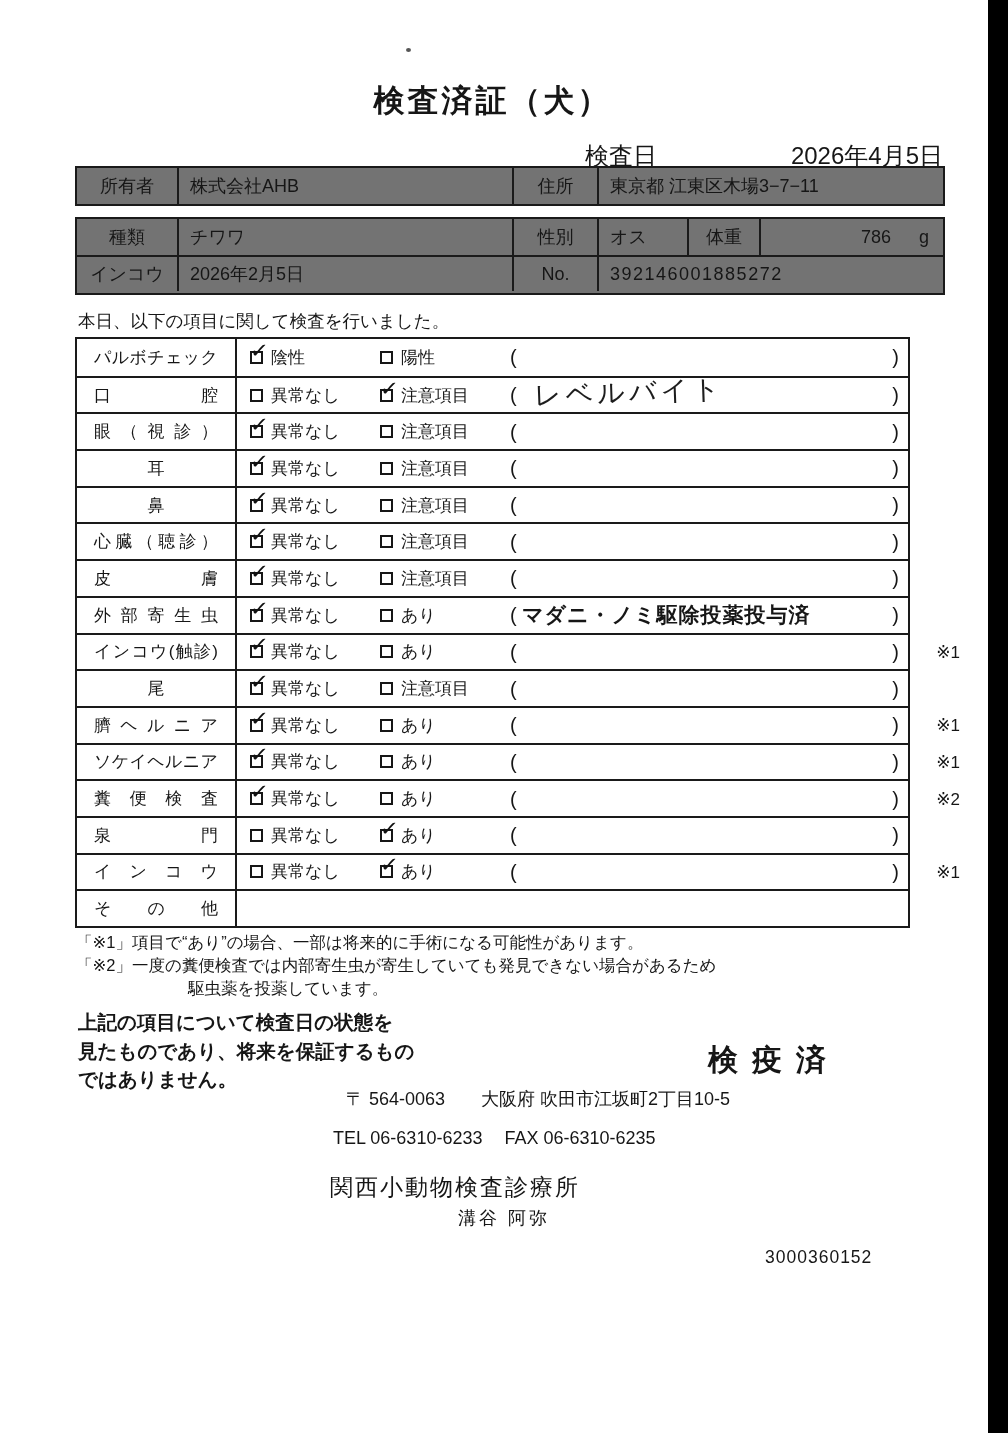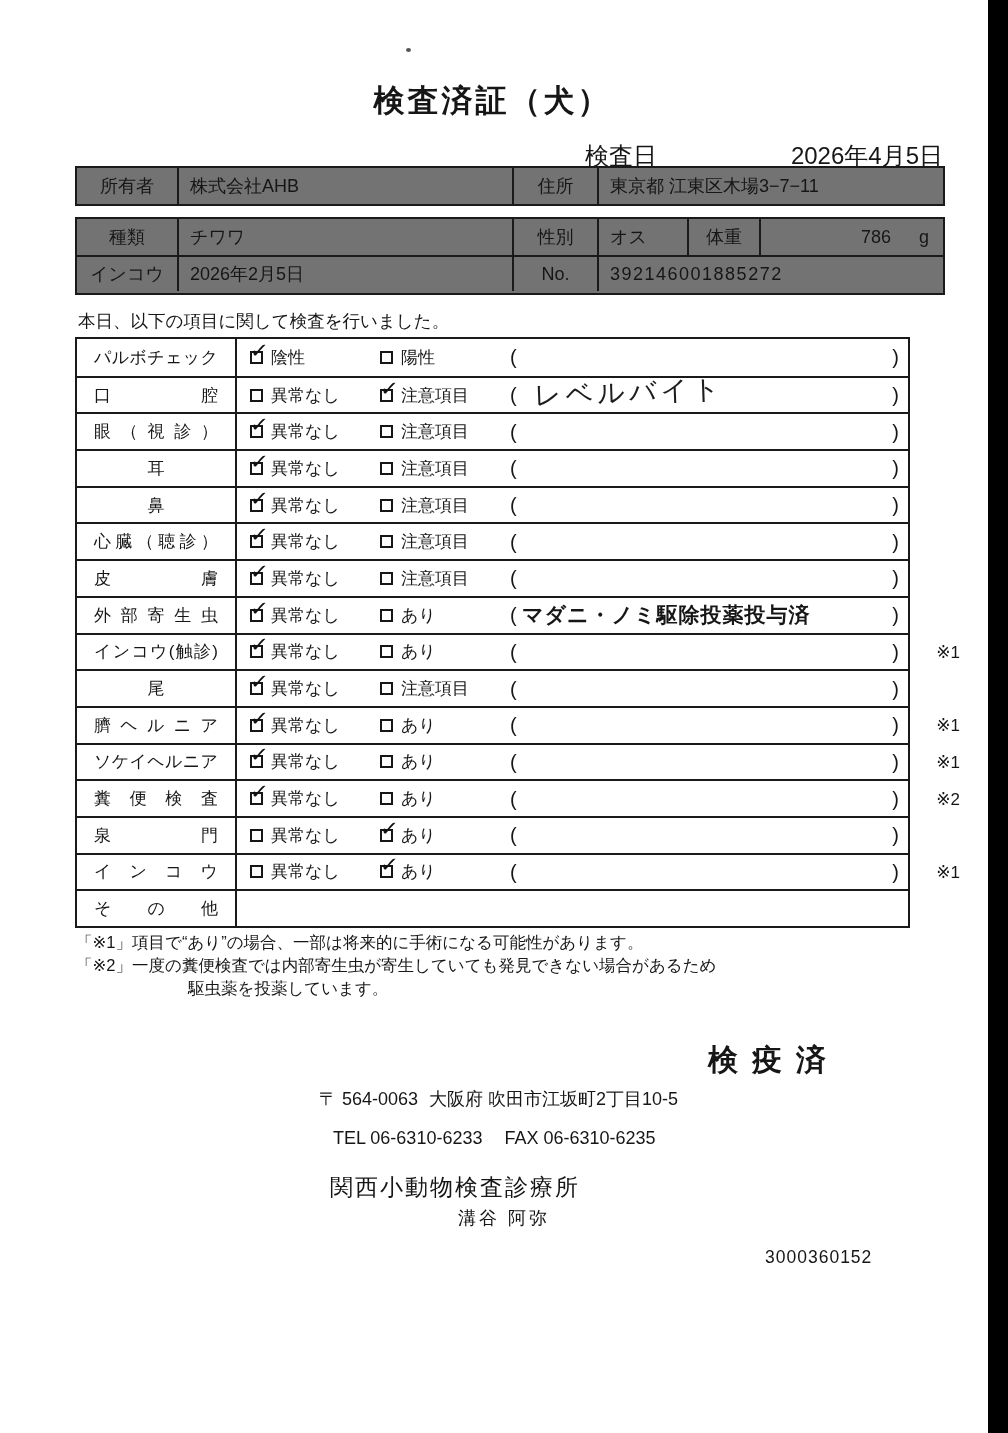--- a/index.html
+++ b/index.html
@@ -59,21 +59,21 @@
   .content.drug { left:12px; font-size:21px; font-weight:600; letter-spacing:1px; }
   .note { position:absolute; right:-52px; top:50%; transform:translateY(-50%); font-size:17px; white-space:nowrap; }
 
   .footnotes { position:absolute; top:931px; left:76px; font-size:16.5px; line-height:23px; }
   .footnotes .indent { padding-left:112px; }
 
   .disclaimer { position:absolute; top:1008px; left:78px; font-size:19.5px; font-weight:bold; line-height:28.5px; }
 
   .stamp { position:absolute; top:1040px; left:708px; font-size:30px; font-weight:600; letter-spacing:14px; white-space:nowrap; }
 
-  .postal-line { position:absolute; top:1087px; left:319px; font-size:18px; display:flex; gap:11px; white-space:nowrap; }
+  .postal-line { position:absolute; top:1087px; left:346px; font-size:18px; display:flex; gap:36px; white-space:nowrap; }
   .tel-line { position:absolute; top:1128px; left:333px; font-size:18px; display:flex; gap:22px; white-space:nowrap; }
   .clinic { position:absolute; top:1172px; left:330px; font-size:23px; letter-spacing:2px; white-space:nowrap; }
   .examiner { position:absolute; top:1206px; left:458px; font-size:18px; letter-spacing:3px; white-space:nowrap; }
   .serial { position:absolute; top:1247px; left:765px; font-size:17.5px; letter-spacing:1px; }
 </style>
 </head>
 <body>
 
 <div class="page">
 
@@ -474,20 +474,25 @@
         <div class="row-body"></div>
       </div>
     </div>
 
   <div class="footnotes">
     <div>「※1」項目で“あり”の場合、一部は将来的に手術になる可能性があります。</div>
     <div>「※2」一度の糞便検査では内部寄生虫が寄生していても発見できない場合があるため</div>
     <div class="indent">駆虫薬を投薬しています。</div>
   </div>
 
+  <div class="disclaimer">
+    <div>上記の項目について検査日の状態を</div>
+    <div>見たものであり、将来を保証するもの</div>
+    <div>ではありません。</div>
+  </div>
 
   <div class="stamp">検疫済</div>
 
   <div class="postal-line">
     <span>〒 564-0063</span>
     <span>大阪府 吹田市江坂町2丁目10-5</span>
   </div>
 
   <div class="tel-line">
     <span>TEL 06-6310-6233</span>

